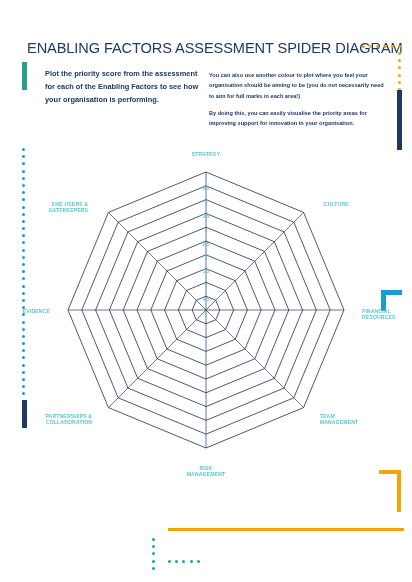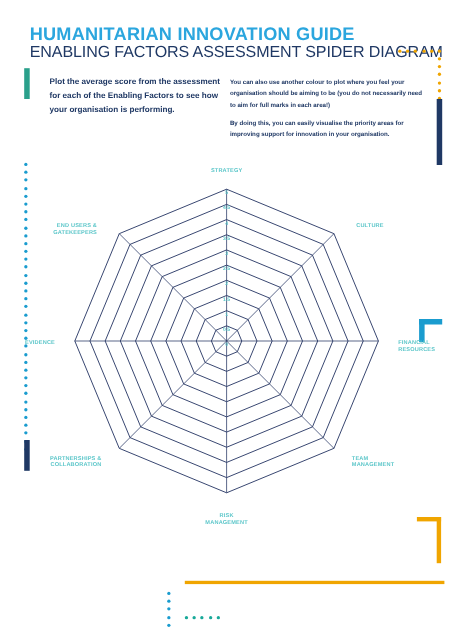--- a/index.html
+++ b/index.html
@@ -61,21 +61,20 @@
   .scale-num{font-size:4.6px;font-weight:700;fill:#5bc6c9;}
 
   
   .footer{position:absolute;left:0;top:520px;width:412px;height:62px;}
 </style>
 </head>
 <body>
 
 <div class="page">
 
-  <div class="title">HUMANITARIAN INNOVATION GUIDE</div>
   <div class="subtitle">ENABLING FACTORS ASSESSMENT SPIDER DIAGRAM</div>
 
   <div class="dotrow" id="dots-top" style="right:11px;top:45px;">
       <span class="dot"></span>
       <span class="dot"></span>
       <span class="dot"></span>
       <span class="dot"></span>
       <span class="dot"></span>
       <span class="dot"></span>
     </div>
@@ -146,21 +145,21 @@
     </div>
 
   <div class="bar bar-teal-top"></div>
   <div class="bar bar-navy-left"></div>
   <div class="bar bar-navy-right"></div>
   <div class="bar bar-blue-right"></div>
   <div class="bar bar-yellow-right"></div>
   <div class="bar bar-yellow-corner"></div>
   <div class="bar bar-yellow-footer"></div>
 
-  <div class="intro-left">Plot the average score from the assessment for each of the Enabling Factors to see how your organisation is performing.</div>
+  <div class="intro-left">Plot the priority score from the assessment for each of the Enabling Factors to see how your organisation is performing.</div>
   <div class="intro-right">
     <p>You can also use another colour to plot where you feel your organisation should be aiming to be (you do not necessarily need to aim for full marks in each area!)</p>
     <p>By doing this, you can easily visualise the priority areas for improving support for innovation in your organisation.</p>
   </div>
 
   <div class="spider">
     <svg id="radar" width="388" height="330" viewBox="0 0 388 330">
         <polygon points="194.00,22.00 291.58,62.42 332.00,160.00 291.58,257.58 194.00,298.00 96.42,257.58 56.00,160.00 96.42,62.42" fill="none" stroke="#2b3a67" stroke-width="0.85"></polygon>
         <polygon points="194.00,35.80 281.82,72.18 318.20,160.00 281.82,247.82 194.00,284.20 106.18,247.82 69.80,160.00 106.18,72.18" fill="none" stroke="#2b3a67" stroke-width="0.85"></polygon>
         <polygon points="194.00,49.60 272.06,81.94 304.40,160.00 272.06,238.06 194.00,270.40 115.94,238.06 83.60,160.00 115.94,81.94" fill="none" stroke="#2b3a67" stroke-width="0.85"></polygon>

